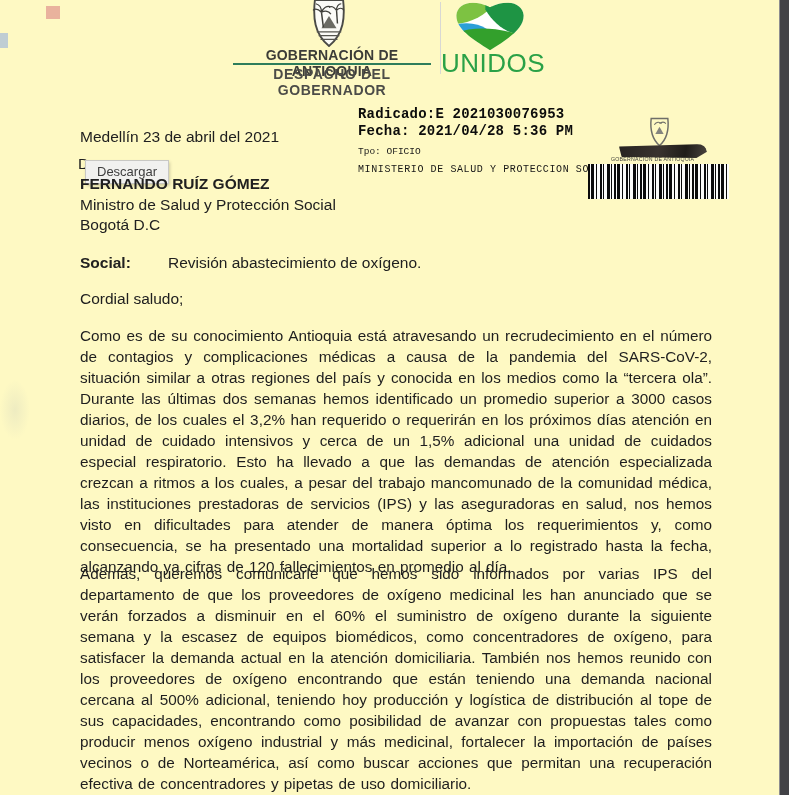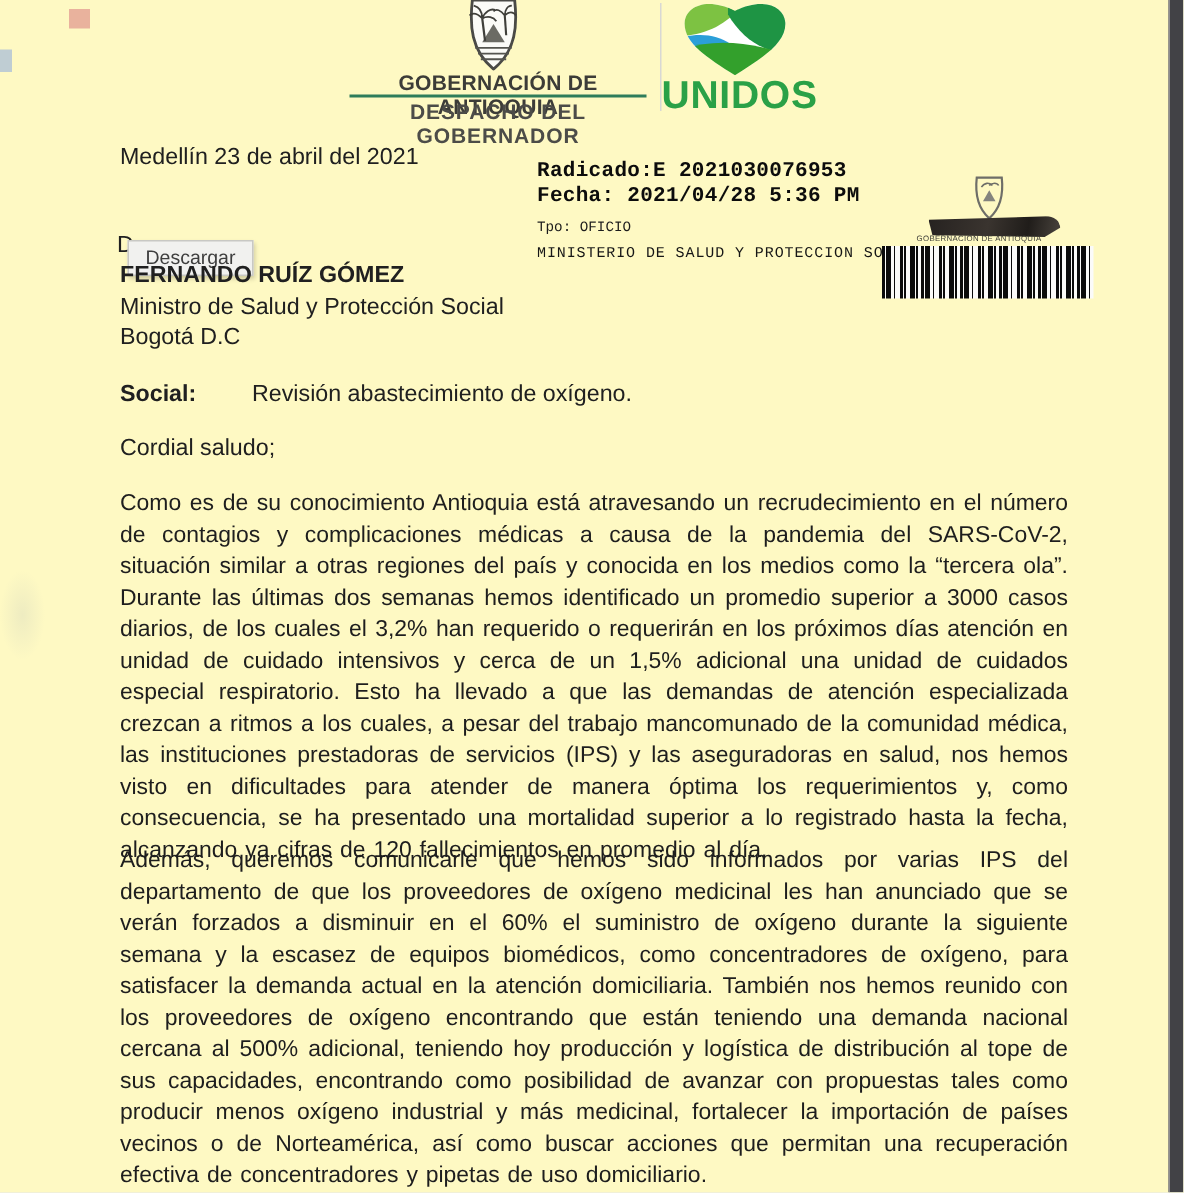--- a/index.html
+++ b/index.html
@@ -20,21 +20,21 @@
   
   .coat{left:306px;top:0;width:46px;height:47px;}
   .gob-title{left:226px;top:47px;width:212px;text-align:center;
     font-size:14px;font-weight:600;letter-spacing:.2px;color:#3c3c38;}
   .gob-underline{left:233px;top:63px;width:198px;height:2px;background:#2e7d5b;}
   .gob-sub{left:226px;top:66px;width:212px;text-align:center;
     font-size:14px;font-weight:700;letter-spacing:.6px;color:#4c4c48;}
   .hdr-divider{left:440px;top:2px;width:1px;height:72px;background:#d8d8d4;}
   .unidos-logo{left:451px;top:0;width:78px;height:52px;}
   .unidos-word{left:441px;top:48px;width:100px;text-align:left;
-    font-size:26px;font-weight:700;letter-spacing:.5px;color:#2aa147;}
+    font-size:26px;font-weight:400;letter-spacing:.5px;color:#2aa147;}
 
   
   .stamp{left:358px;top:106px;font-family:"Liberation Mono","DejaVu Sans Mono",monospace;color:#0c0c0c;}
   .stamp .l1,.stamp .l2{font-size:14px;font-weight:700;letter-spacing:.2px;line-height:17px;}
   .stamp .l3{font-size:9.5px;margin-top:6px;color:#1c1c1c;}
   .stamp .l4{font-size:10px;margin-top:7px;letter-spacing:.6px;color:#161616;}
 
   
   .bc-shield{left:647px;top:117px;width:25px;height:30px;}
   .bc-smudge{left:619px;top:144px;width:88px;height:14px;
@@ -48,21 +48,21 @@
     background:repeating-linear-gradient(90deg,
       #0b0b0b 0 2px,#fbfbf9 2px 3px,
       #0b0b0b 3px 6px,#fbfbf9 6px 8px,
       #0b0b0b 8px 9px,#fbfbf9 9px 12px,
       #0b0b0b 12px 14px,#fbfbf9 14px 15px,
       #0b0b0b 15px 16px,#fbfbf9 16px 19px,
       #0b0b0b 19px 22px,#fbfbf9 22px 23px,
       #0b0b0b 23px 24px,#fbfbf9 24px 26px);}
 
   
-  .date{left:80px;top:96px;font-size:15.5px;}
+  .date{left:80px;top:128px;font-size:15.5px;}
   .recip-prefix{left:78px;top:155px;font-size:15.5px;}
   .tooltip{left:85px;top:160px;background:#f1f1ef;border:1px solid #c8c8c4;
     box-shadow:1px 2px 3px rgba(0,0,0,.18);padding:3px 11px 4px 11px;
     font-size:13px;color:#3e3e3e;}
   .recip-name{left:80px;top:175px;font-size:15.5px;font-weight:700;}
   .recip-title{left:80px;top:196px;font-size:15.5px;}
   .recip-city{left:80px;top:216px;font-size:15.5px;text-align:right;}
   .subj-label{left:80px;top:254px;font-size:15.5px;font-weight:700;}
   .subj-value{left:168px;top:254px;font-size:15.5px;}
   .greeting{left:80px;top:290px;font-size:15.5px;}

